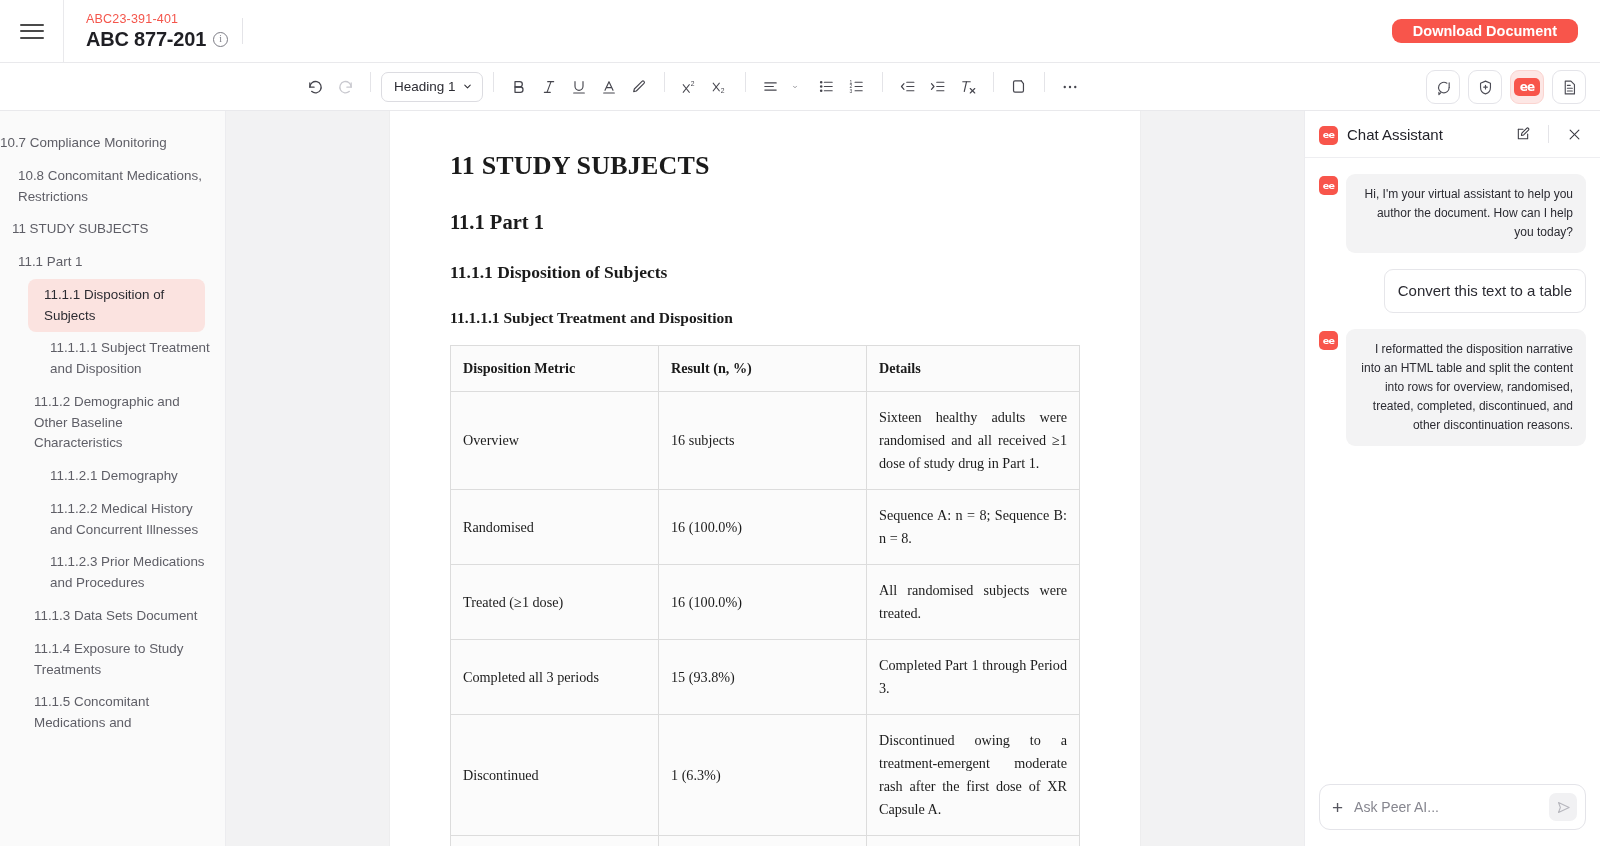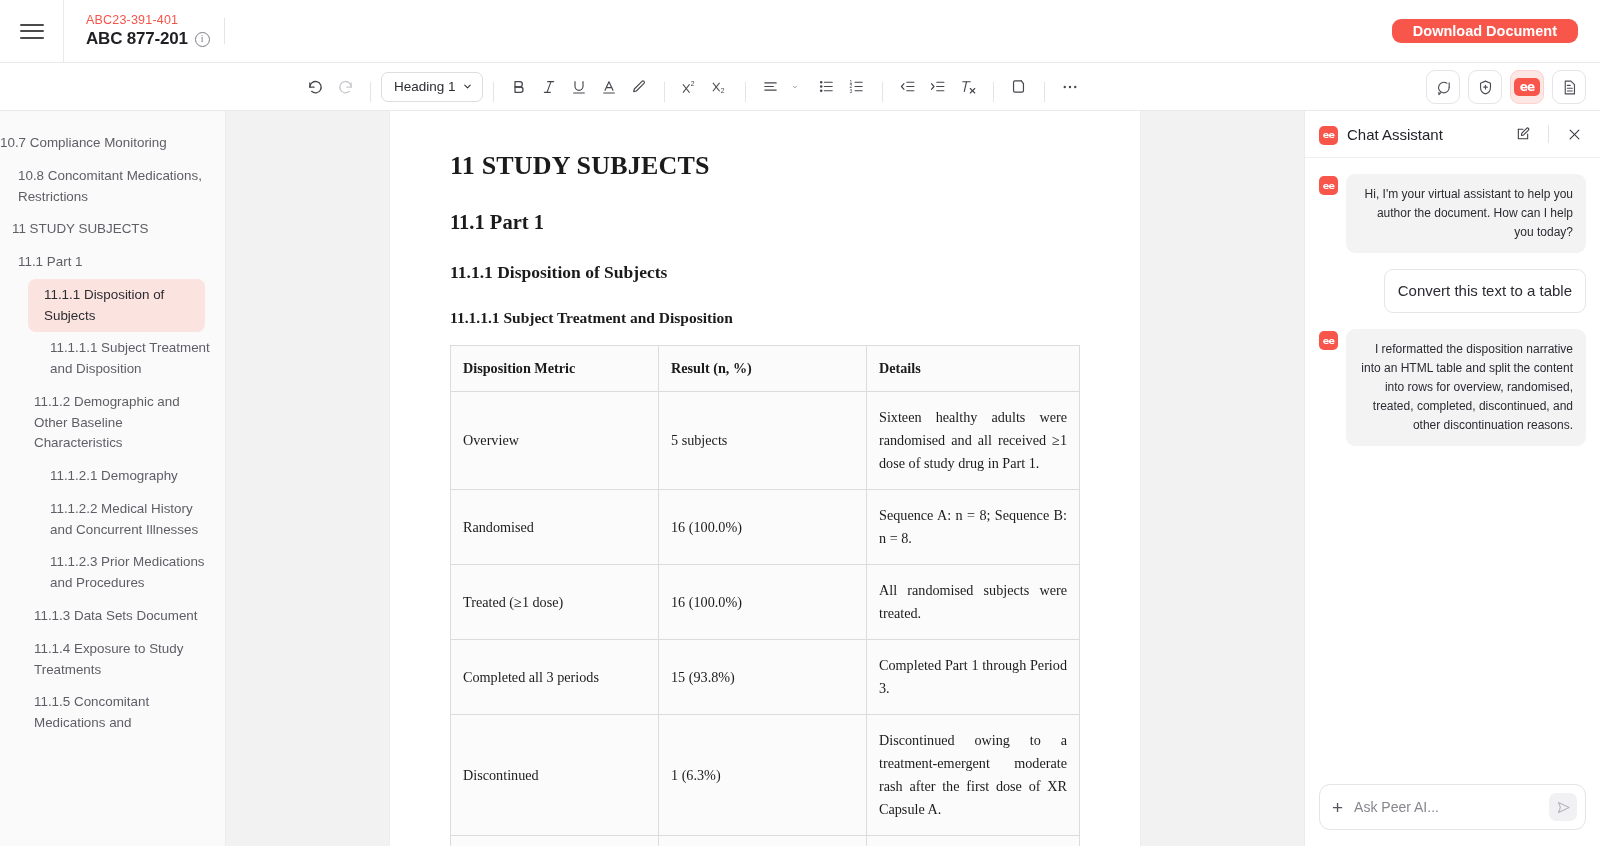--- a/index.html
+++ b/index.html
@@ -26,21 +26,21 @@
     display: flex; align-items: center; justify-content: center;
     border-right: 1px solid #e9e9ec;
     cursor: pointer;
   }
   .hamburger { width: 24px; height: 15px; display:flex; flex-direction:column; justify-content:space-between; }
   .hamburger span { display:block; height:2px; background:#4a4a4a; border-radius:1px; }
 
   .title-block { padding-left: 22px; display:flex; flex-direction:column; justify-content:center; gap:2px; }
   .doc-code { font-size: 12.5px; color:#F4554B; letter-spacing: .2px; font-weight: 400; }
   .doc-title-row { display:flex; align-items:center; gap:7px; }
-  .doc-title { font-size: 17px; font-weight: 700; color:#1f1f24; letter-spacing:-.2px; }
+  .doc-title { font-size: 20px; font-weight: 700; color:#1f1f24; letter-spacing:-.2px; }
   .info-icon {
     width:15px;height:15px;border-radius:50%;border:1.3px solid #7c7c85;
     display:inline-flex;align-items:center;justify-content:center;
     font-size:10px;color:#7c7c85;font-style:normal;line-height:1;cursor:pointer;
     font-family:"Liberation Serif", serif;
   }
   .title-div { width:1px; height:26px; background:#e4e4e8; margin-left:14px; }
 
   .topbar-spacer { flex:1; }
   .topbar-actions { display:flex; align-items:center; gap:12px; padding-right:22px; }
@@ -57,21 +57,21 @@
     display:flex;align-items:center;
   }
 
   
   .toolbar {
     height: 48px; min-height:48px;
     display:flex; align-items:center;
     border-bottom:1px solid #e9e9ec;
     background:#fff; position:relative;
   }
-  .tb-center { display:flex; align-items:flex-end; gap:0px; margin-left: 300px; }
+  .tb-center { display:flex; align-items:flex-start; gap:0px; margin-left: 300px; }
   .tb-right { position:absolute; right: 14px; top:0; height:48px; display:flex; align-items:center; gap:8px; }
   .tb-btn {
     width:30px;height:30px;border-radius:6px;background:transparent;border:none;
     display:flex;align-items:center;justify-content:center;cursor:pointer;color:#46464e;
   }
   .tb-btn.disabled { color:#c9c9cf; cursor:default; }
   .tb-sep { width:1px;height:20px;background:#e4e4e8;margin:0 10px; }
   .tb-gap { width:8px; }
   .style-select {
     height:30px; padding:0 9px 0 12px; border:1px solid #dcdce1; border-radius:7px;
@@ -434,21 +434,21 @@
           <thead>
             <tr>
               <th class="c0">Disposition Metric</th>
               <th class="c1">Result (n, %)</th>
               <th>Details</th>
             </tr>
           </thead>
           <tbody>
             <tr>
               <td class="metric">Overview</td>
-              <td class="result">5 subjects</td>
+              <td class="result">16 subjects</td>
               <td class="details">Sixteen healthy adults were randomised and all received ≥1 dose of study drug in Part 1.</td>
             </tr>
             <tr>
               <td class="metric">Randomised</td>
               <td class="result">16 (100.0%)</td>
               <td class="details">Sequence A: n = 8; Sequence B: n = 8.</td>
             </tr>
             <tr>
               <td class="metric">Treated (≥1 dose)</td>
               <td class="result">16 (100.0%)</td>

